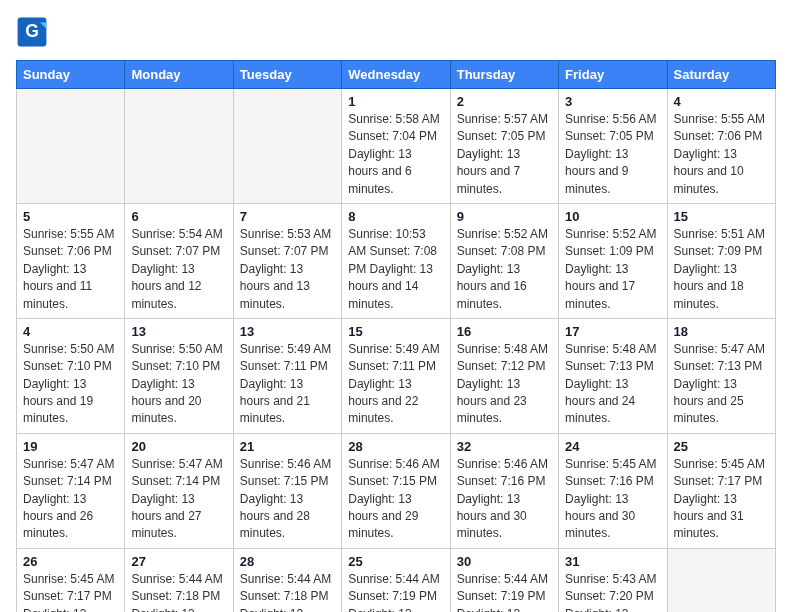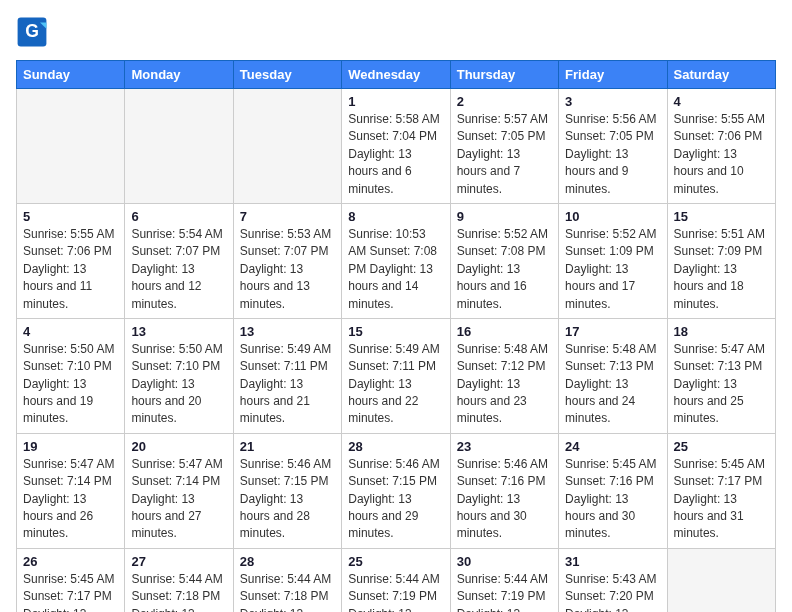--- a/index.html
+++ b/index.html
@@ -277,21 +277,21 @@
 and 28 minutes.</div>
         </td>
         <td>
           <div class="day-num">28</div>
           <div class="day-info">Sunrise: 5:46 AM
 Sunset: 7:15 PM
 Daylight: 13 hours
 and 29 minutes.</div>
         </td>
         <td>
-          <div class="day-num">23</div>
+          <div class="day-num">32</div>
           <div class="day-info">Sunrise: 5:46 AM
 Sunset: 7:16 PM
 Daylight: 13 hours
 and 30 minutes.</div>
         </td>
         <td>
           <div class="day-num">24</div>
           <div class="day-info">Sunrise: 5:45 AM
 Sunset: 7:16 PM
 Daylight: 13 hours

